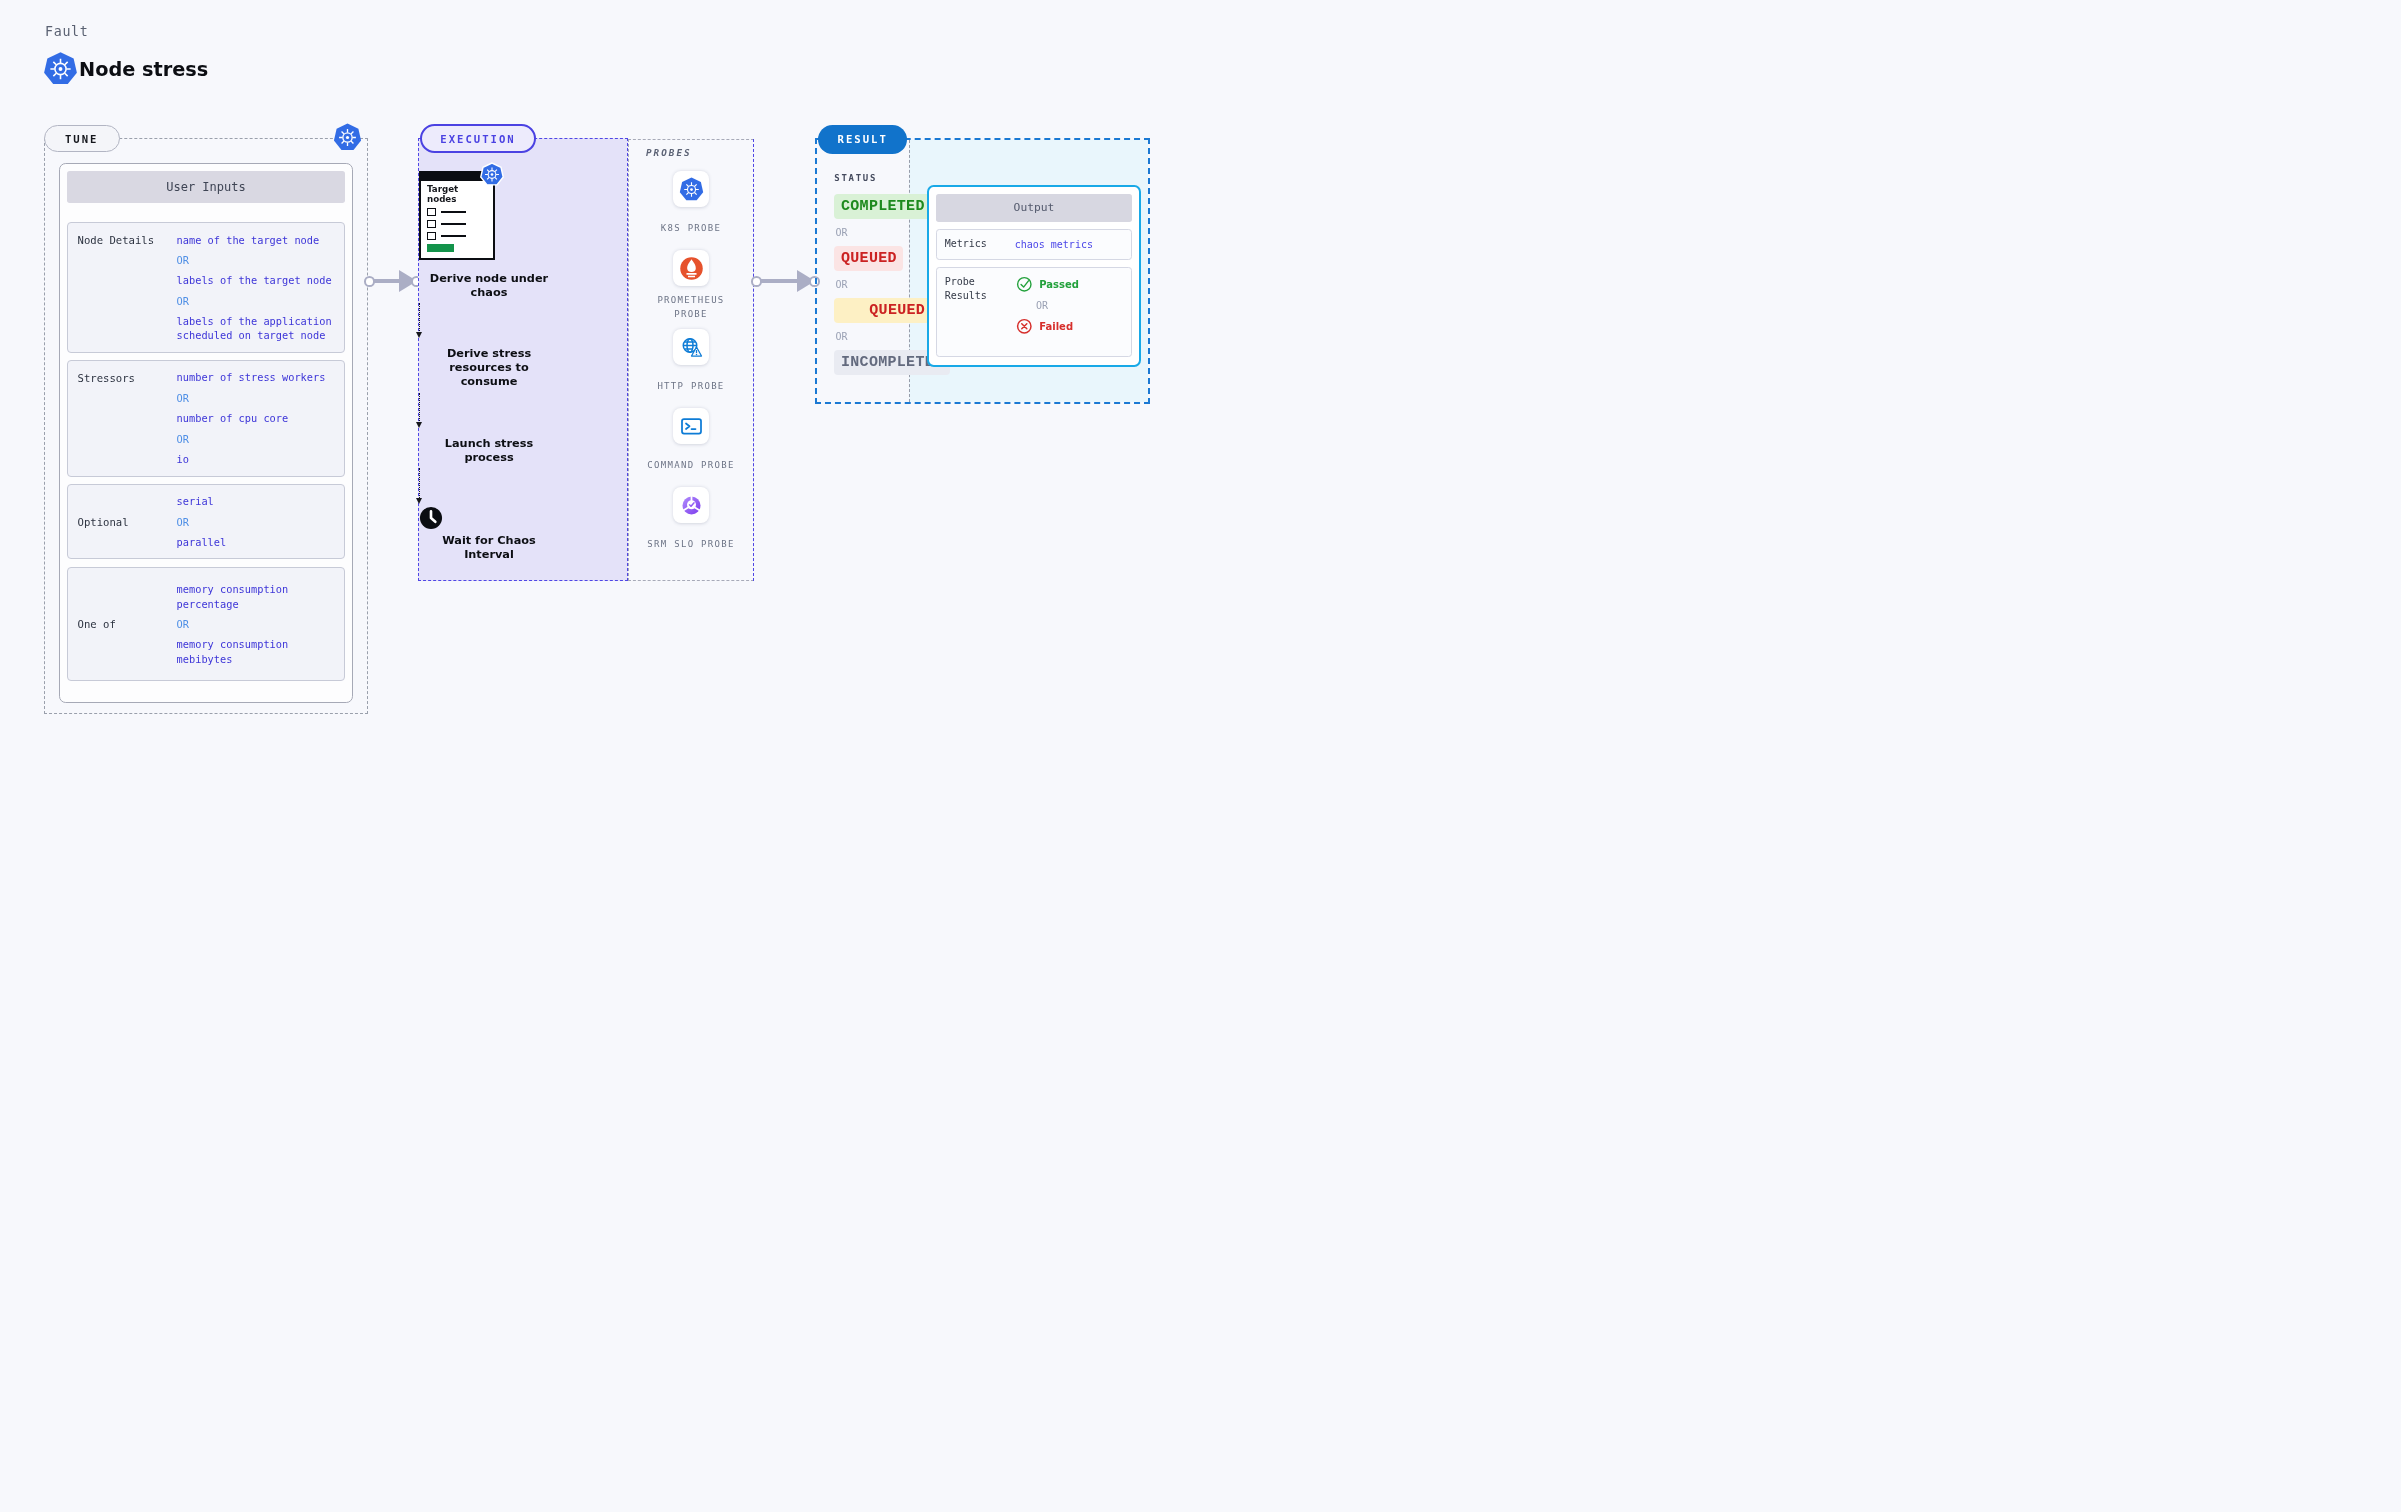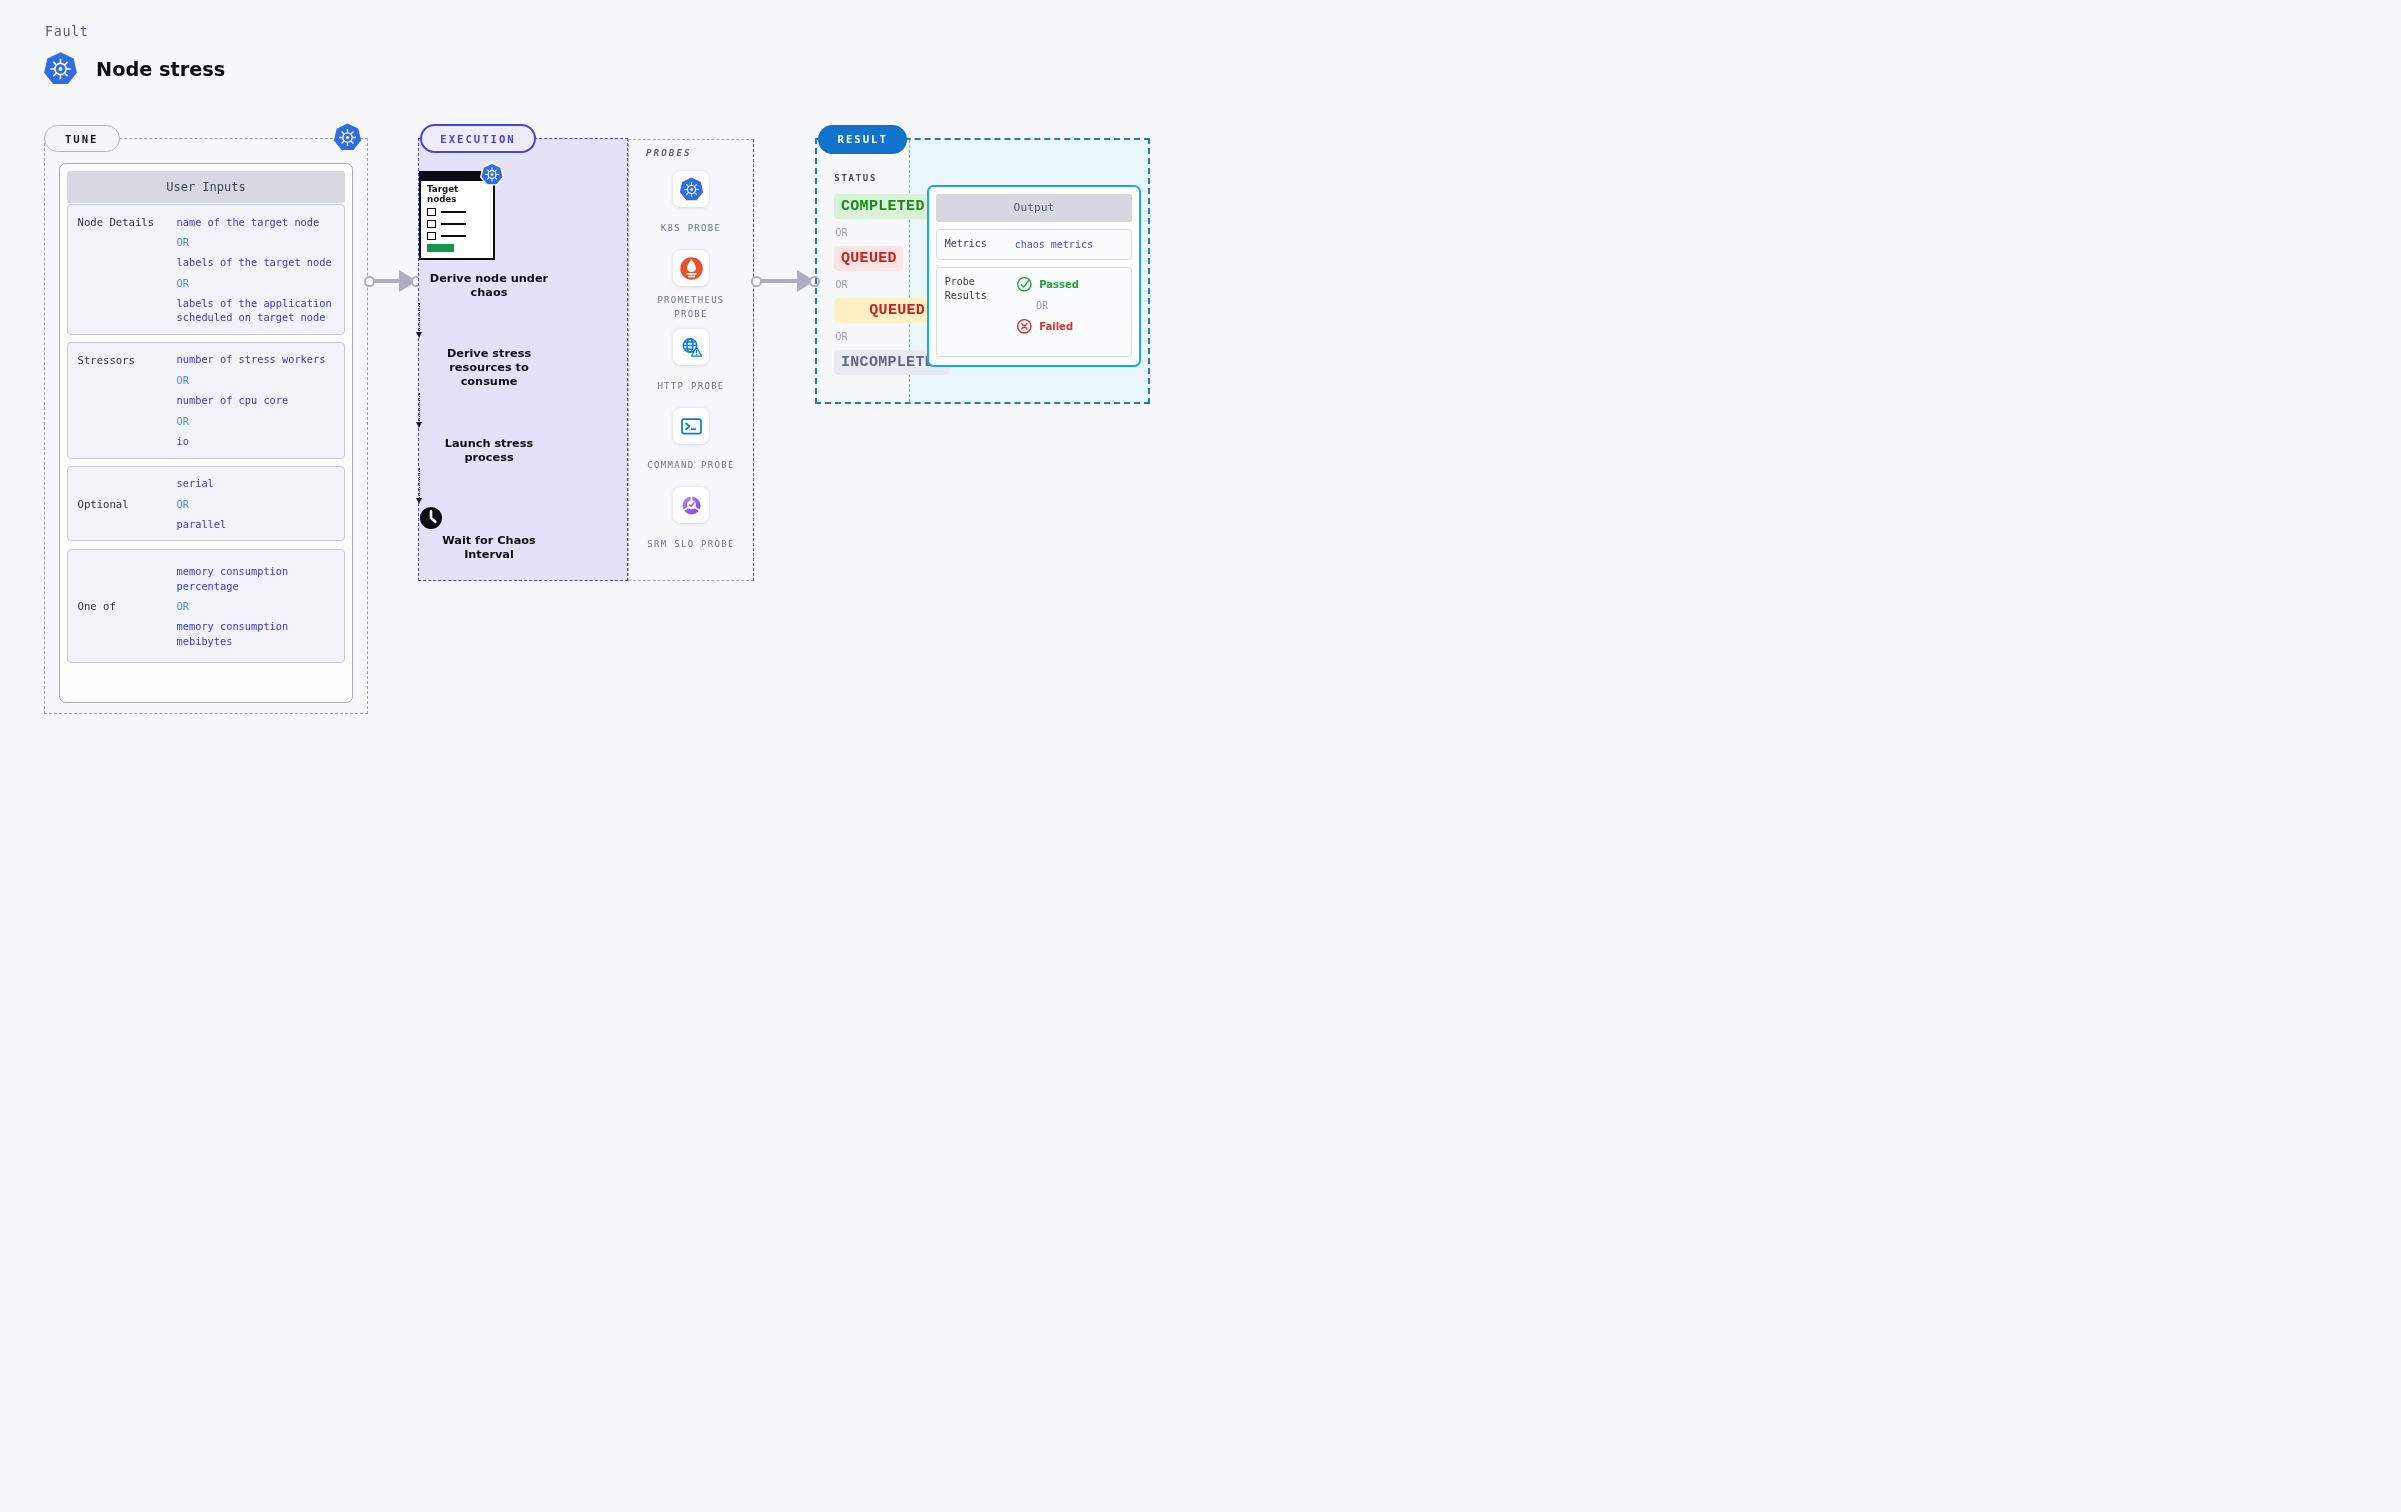--- a/index.html
+++ b/index.html
@@ -3,40 +3,40 @@
 <meta charset="utf-8">
 <style>
   html,body { margin:0; padding:0; background:#f7f8fc; }
   #app {
     position:relative; width:1201px; height:756px;
     font-family:"DejaVu Sans Mono", monospace; overflow:hidden;
     background:#f7f8fc;
   }
   
   .eyebrow { position:absolute; left:45px; top:24px; font-size:13.3px; letter-spacing:0.7px; color:#5a6172; }
-  .title-row { position:absolute; left:43px; top:51px; display:flex; align-items:center; gap:18px; }
+  .title-row { position:absolute; left:43px; top:51px; display:flex; align-items:center; gap:1px; }
   .title-row h1 { margin:0; font-family:"DejaVu Sans", sans-serif; font-weight:bold; font-size:19.3px; color:#0c0e13; }
   .k8s-logo svg { width:35px; height:36px; display:block; }
 
   
   .pill { position:absolute; display:flex; align-items:center; justify-content:center;
           font-weight:bold; letter-spacing:2px; border-radius:16px; font-size:10.6px; box-sizing:border-box; }
   .pill-tune   { left:-1.3px; top:-14px; width:76px; height:27px; background:#f4f5f9; border:1.3px solid #b2b5c3; color:#14161c; }
   .pill-exec   { left:1.3px;  top:-14.6px; height:29px; padding:0 18px; background:#edebfc; border:2px solid #4b42e2; color:#4b42e2; }
   .pill-result { left:1.3px;  top:-15.3px; height:29px; padding:0 19.3px; background:#1173cb; border:none; color:#ffffff; }
 
   
   .tune-box { position:absolute; left:44px; top:138px; width:324px; height:576px;
               border:1.3px dashed #9aa0ac; box-sizing:border-box; }
   .tune-k8s { position:absolute; right:5.3px; top:-16.6px; width:29px; height:31px; }
   .tune-k8s svg, .tc-k8s svg { width:100%; height:100%; display:block; }
   .user-inputs-card { position:absolute; left:14px; top:24px; width:294px; height:540px;
               background:#fdfdfe; border:1.3px solid #a6a9b6; border-radius:6.7px; padding:7.3px; box-sizing:border-box; }
   .ui-header { background:#d9d8e2; border-radius:2.7px; height:32px; display:flex; align-items:center; justify-content:center;
-              font-size:12px; color:#3e4454; margin-bottom:1px; }
+              font-size:12px; color:#3e4454; margin-bottom:19px; }
   .input-row { background:#f2f3f9; border:0.7px solid #c7cad7; border-radius:4px; display:flex;
               padding:8px 9.3px; margin-bottom:7.3px; box-sizing:border-box; }
   .input-row:nth-child(4) { padding-top:13.3px; padding-bottom:13.3px; }
   .row-label { width:99px; flex:none; font-size:10.6px; color:#2c3240; padding-top:2.7px; }
   .input-row:nth-child(3) .row-label, .input-row:nth-child(4) .row-label { align-self:center; padding-top:0; }
   .row-options { flex:1; }
   .opt { color:#3d35d8; font-size:10.3px; line-height:1.38; margin:1.3px 0; }
   .or-sep { color:#4f8fe6; font-size:10.3px; margin:7.3px 0; }
 
   

